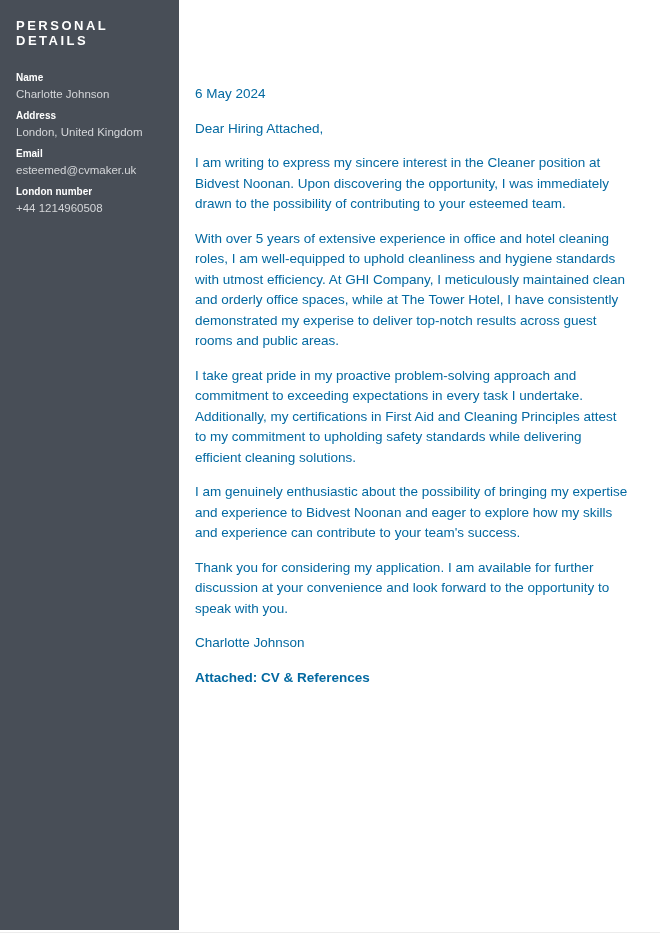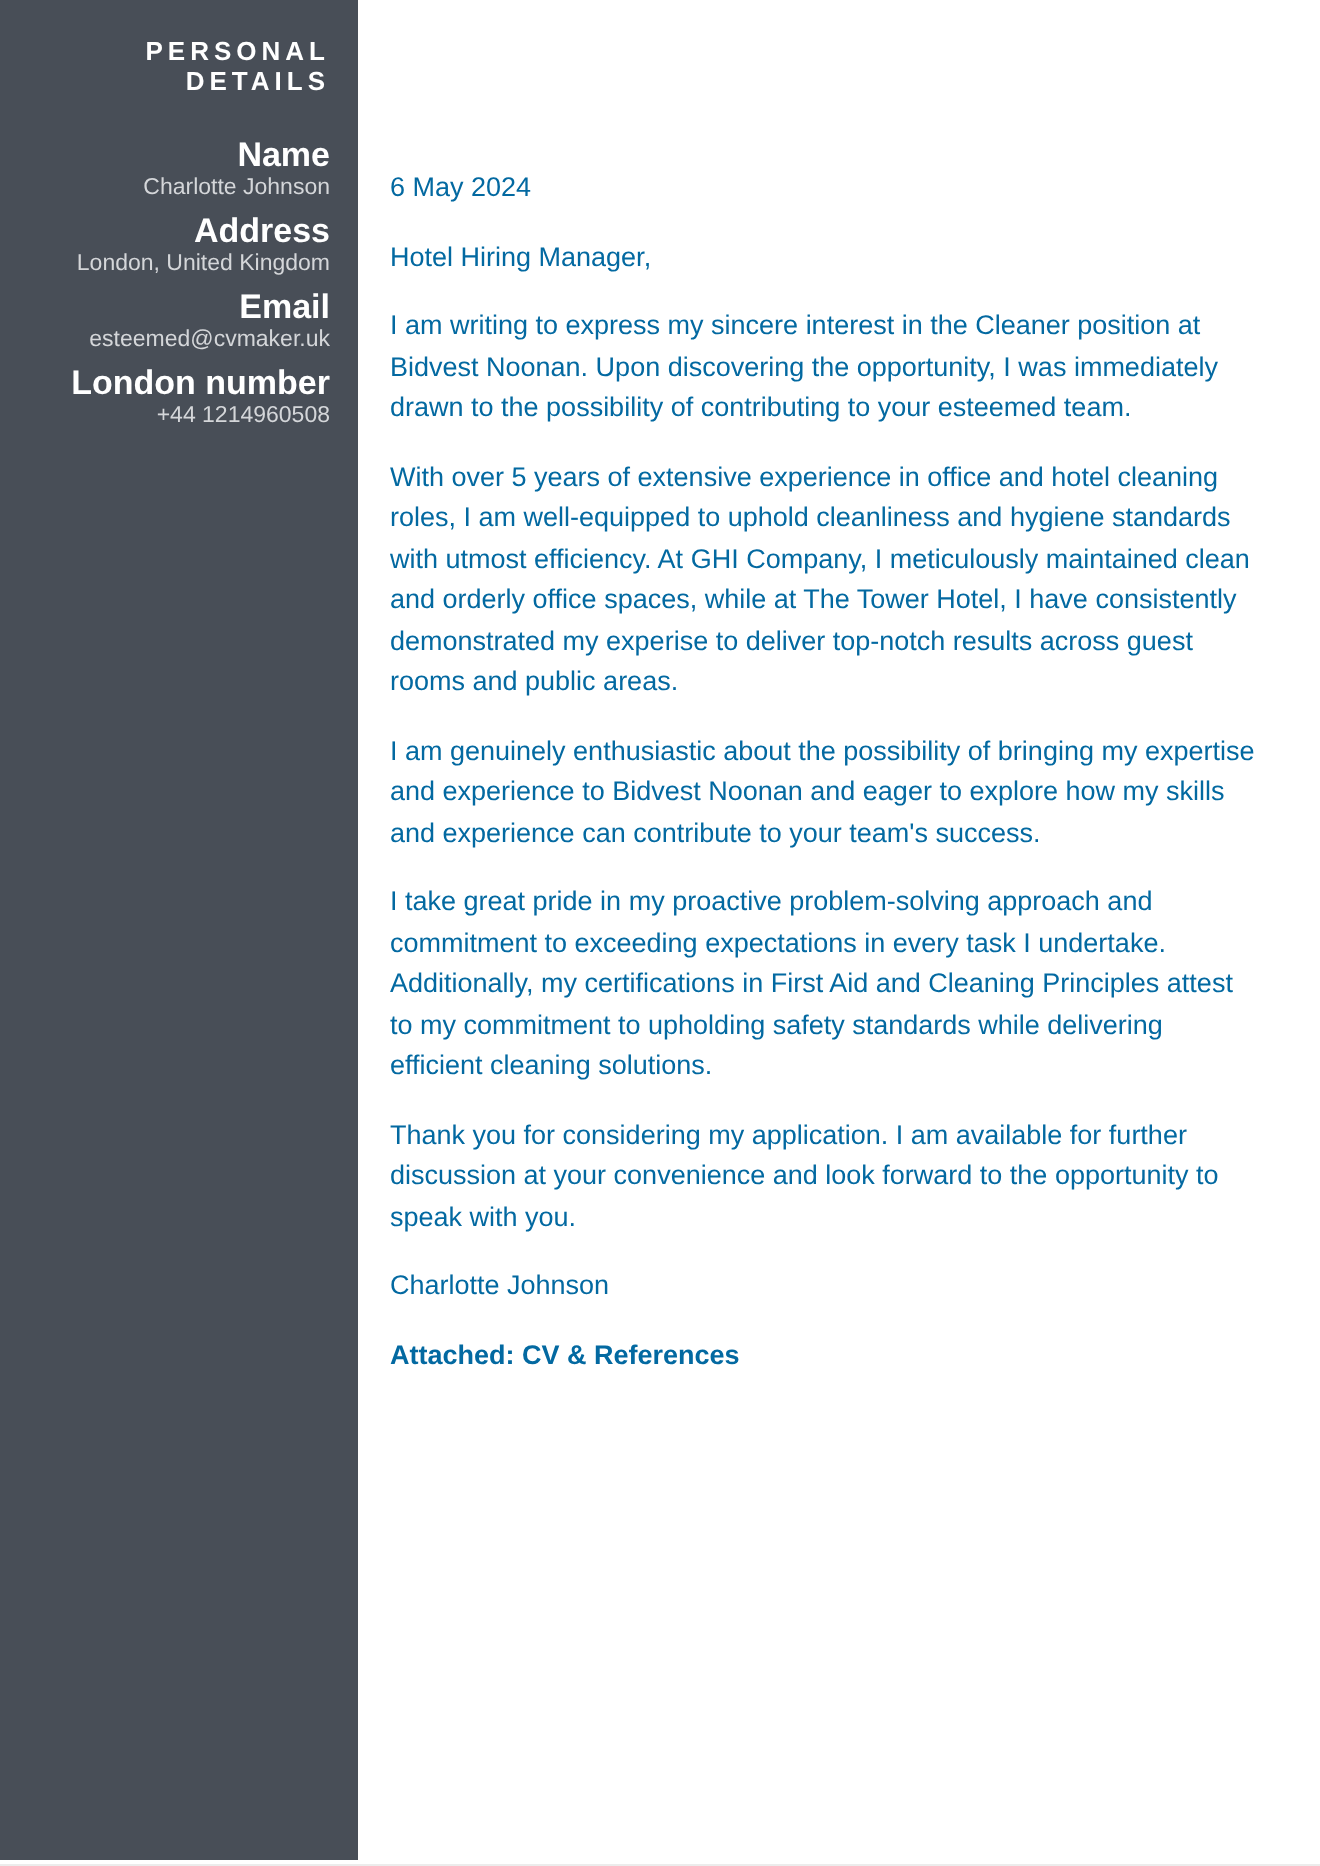--- a/index.html
+++ b/index.html
@@ -19,32 +19,31 @@
     border-bottom: 1px solid #ececec;
   }
   
   .sidebar {
     width: 179px;
     flex: 0 0 179px;
     background: #484e57;
     height: calc(100% - 2px);
     padding: 18px 14px 0 16px;
     color: #ffffff;
-    text-align: right;
   }
   .sidebar-heading {
     font-size: 13px;
     font-weight: bold;
     letter-spacing: 2.5px;
     color: #ffffff;
     margin-bottom: 22px;
   }
   .field { margin-bottom: 6px; }
   .field-label {
-    font-size: 17px;
+    font-size: 10px;
     font-weight: bold;
     color: #ffffff;
     line-height: 16px;
   }
   .field-value {
     font-size: 11.5px;
     color: #d4d6d9;
     line-height: 16px;
     word-wrap: break-word;
   }
@@ -88,26 +87,26 @@
     <div class="field">
       <div class="field-label">London number</div>
       <div class="field-value">+44 1214960508</div>
     </div>
   </aside>
 
   <main class="main">
     <div class="block">6 May 2024</div>
 
 
-    <div class="block">Hotel Hiring Manager,</div>
+    <div class="block">Dear Hiring Attached,</div>
 
     <p class="block">I am writing to express my sincere interest in the Cleaner position at Bidvest Noonan. Upon discovering the opportunity, I was immediately drawn to the possibility of contributing to your esteemed team.</p>
     <p class="block">With over 5 years of extensive experience in office and hotel cleaning roles, I am well-equipped to uphold cleanliness and hygiene standards with utmost efficiency. At GHI Company, I meticulously maintained clean and orderly office spaces, while at The Tower Hotel, I have consistently demonstrated my experise to deliver top-notch results across guest rooms and public areas.</p>
+    <p class="block">I take great pride in my proactive problem-solving approach and commitment to exceeding expectations in every task I undertake. Additionally, my certifications in First Aid and Cleaning Principles attest to my commitment to upholding safety standards while delivering efficient cleaning solutions.</p>
     <p class="block">I am genuinely enthusiastic about the possibility of bringing my expertise and experience to Bidvest Noonan and eager to explore how my skills and experience can contribute to your team's success.</p>
-    <p class="block">I take great pride in my proactive problem-solving approach and commitment to exceeding expectations in every task I undertake. Additionally, my certifications in First Aid and Cleaning Principles attest to my commitment to upholding safety standards while delivering efficient cleaning solutions.</p>
     <p class="block">Thank you for considering my application. I am available for further discussion at your convenience and look forward to the opportunity to speak with you.</p>
 
     <div class="block">
       <div>Charlotte Johnson</div>
     </div>
 
     <div class="block bold">Attached: CV &amp; References</div>
   </main>
 
 </div>

